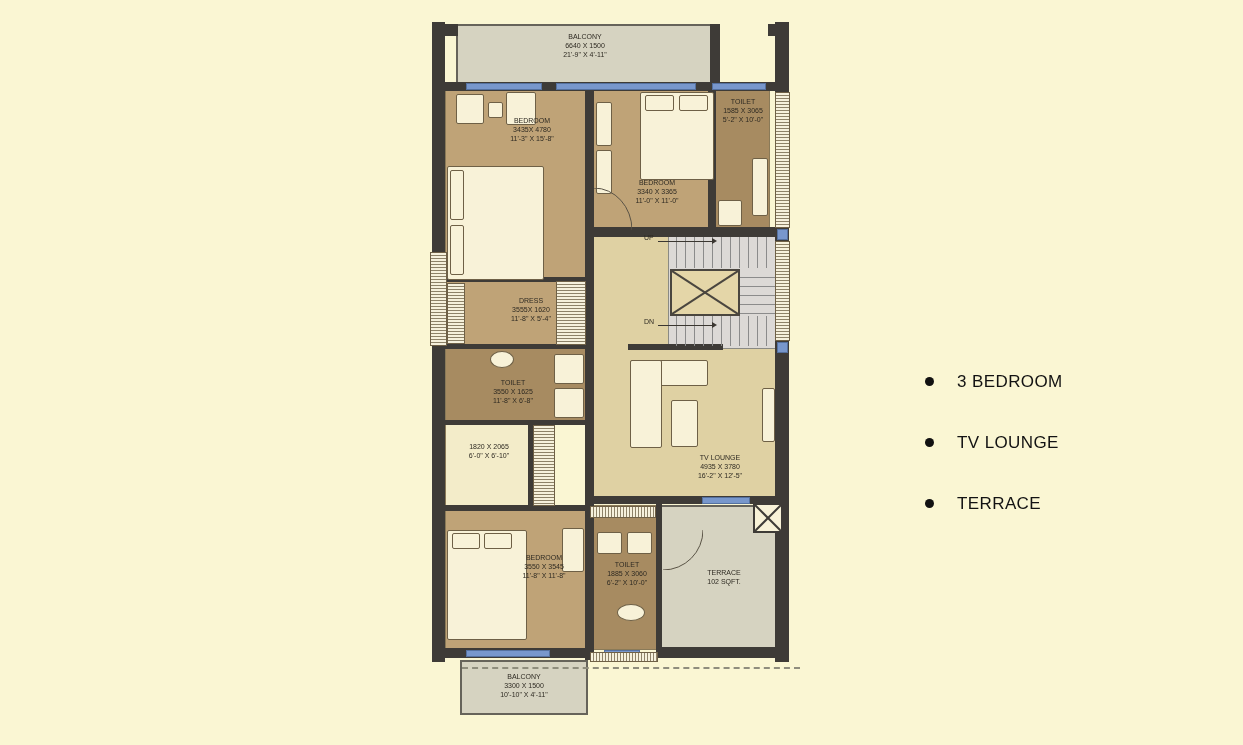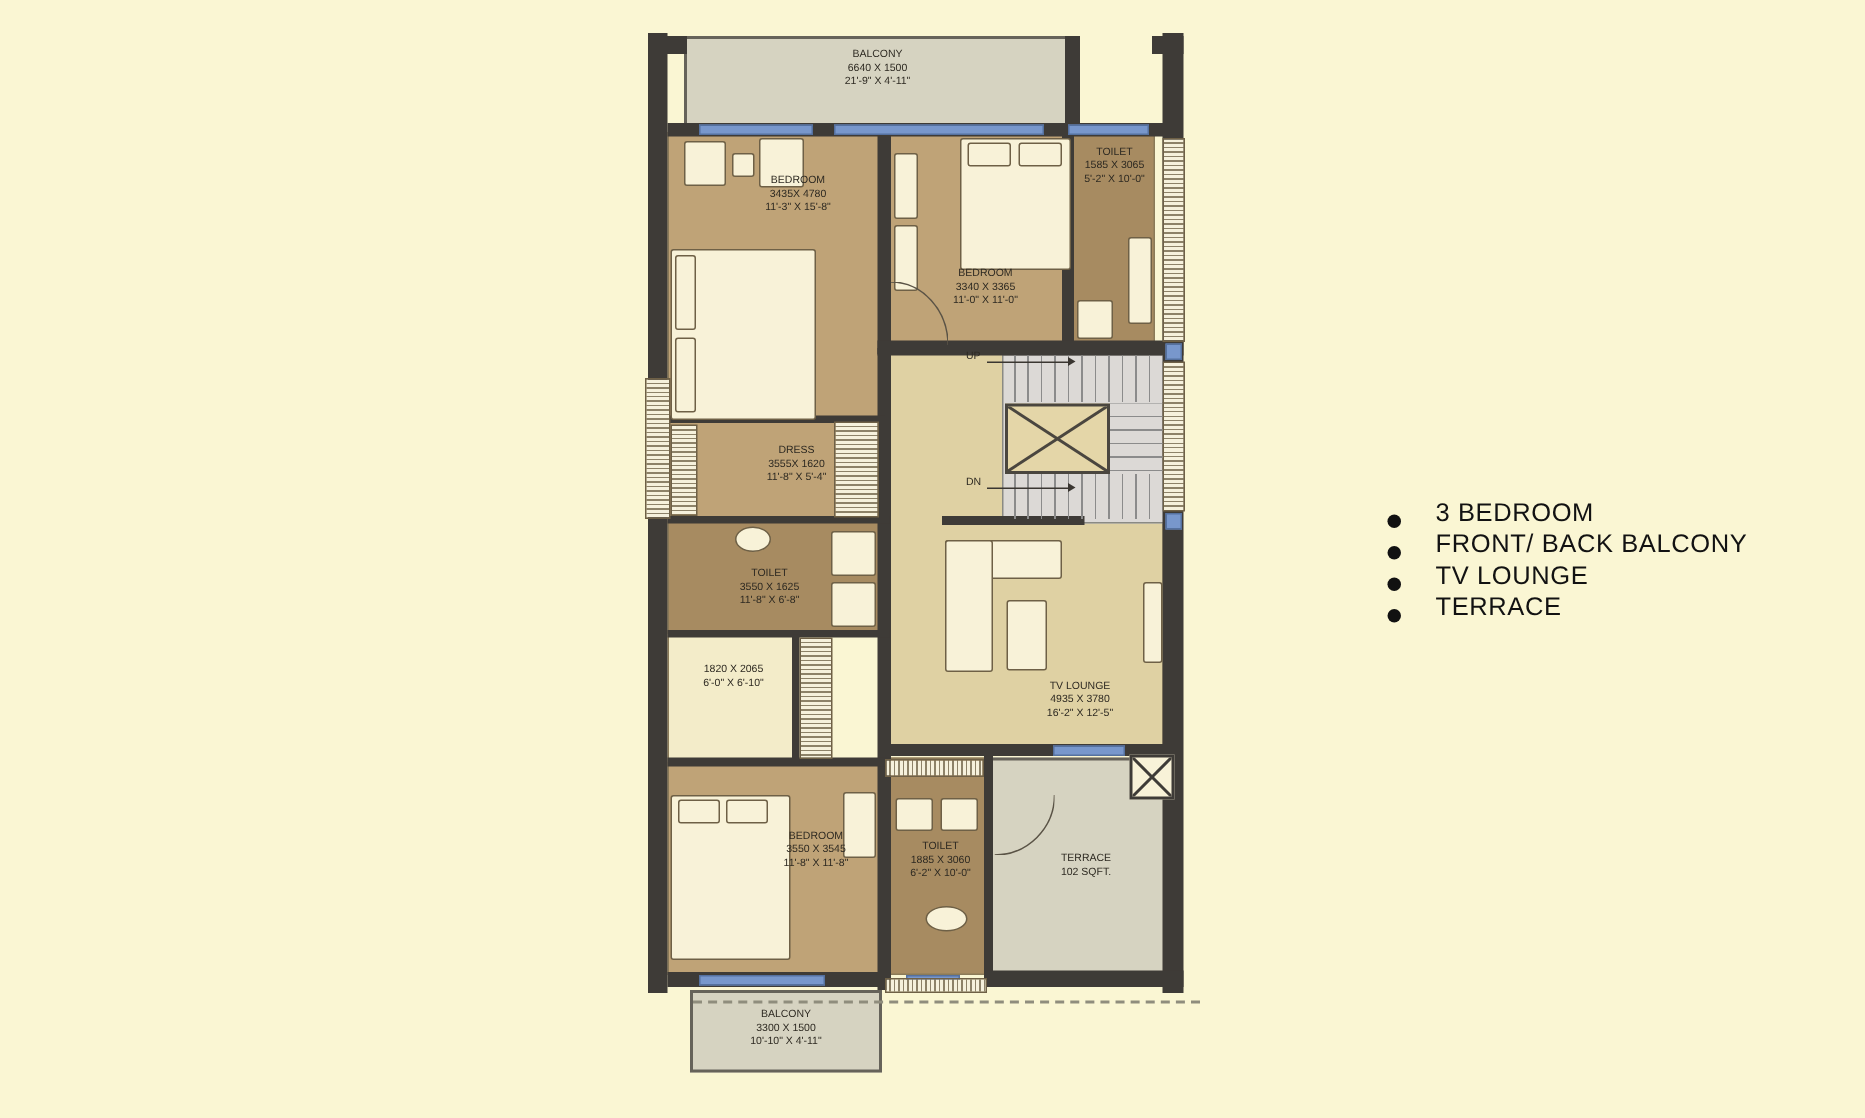--- a/index.html
+++ b/index.html
@@ -32,21 +32,21 @@
   .lbl{position:absolute;font-size:7px;line-height:9px;color:#2e2a22;
        text-align:center;white-space:nowrap;letter-spacing:0;}
   .lbl span{display:block;}
   .tiny{position:absolute;font-size:7px;color:#2e2a22;white-space:nowrap;}
   .arrow-line{position:absolute;height:0;border-top:1px solid #3a3631;}
   .arrow-head{position:absolute;width:0;height:0;border-top:3px solid transparent;
        border-bottom:3px solid transparent;border-left:5px solid #3a3631;}
   .dash{position:absolute;height:0;border-top:2px dashed #8f8d7d;}
   
   .features{position:absolute;left:925px;top:331px;}
-  .feature-row{display:flex;align-items:flex-end;height:21px;}
+  .feature-row{display:flex;align-items:center;height:21px;margin-top:40px;}
   .bullet{width:9px;height:9px;border-radius:50%;background:#111;margin-right:23px;flex:0 0 auto;}
   .feature-text{font-size:17px;color:#121212;letter-spacing:.4px;}
   svg{display:block;}
 </style>
 </head>
 <body>
 
 <div class="stage">
 
   <div class="rm gray" style="left:456px;top:24px;width:256px;height:62px;"></div>
@@ -230,24 +230,20 @@
     <span>10'-10" X 4'-11"</span>
   </div>
 
   <div class="features">
     <div class="feature-row">
       <span class="bullet"></span>
       <span class="feature-text">3 BEDROOM</span>
     </div>
     <div class="feature-row">
       <span class="bullet"></span>
-      <span class="feature-text">FRONT/ BACK BALCONY</span>
-    </div>
-    <div class="feature-row">
-      <span class="bullet"></span>
       <span class="feature-text">TV LOUNGE</span>
     </div>
     <div class="feature-row">
       <span class="bullet"></span>
       <span class="feature-text">TERRACE</span>
     </div>
   </div>
 
 </div>
 

